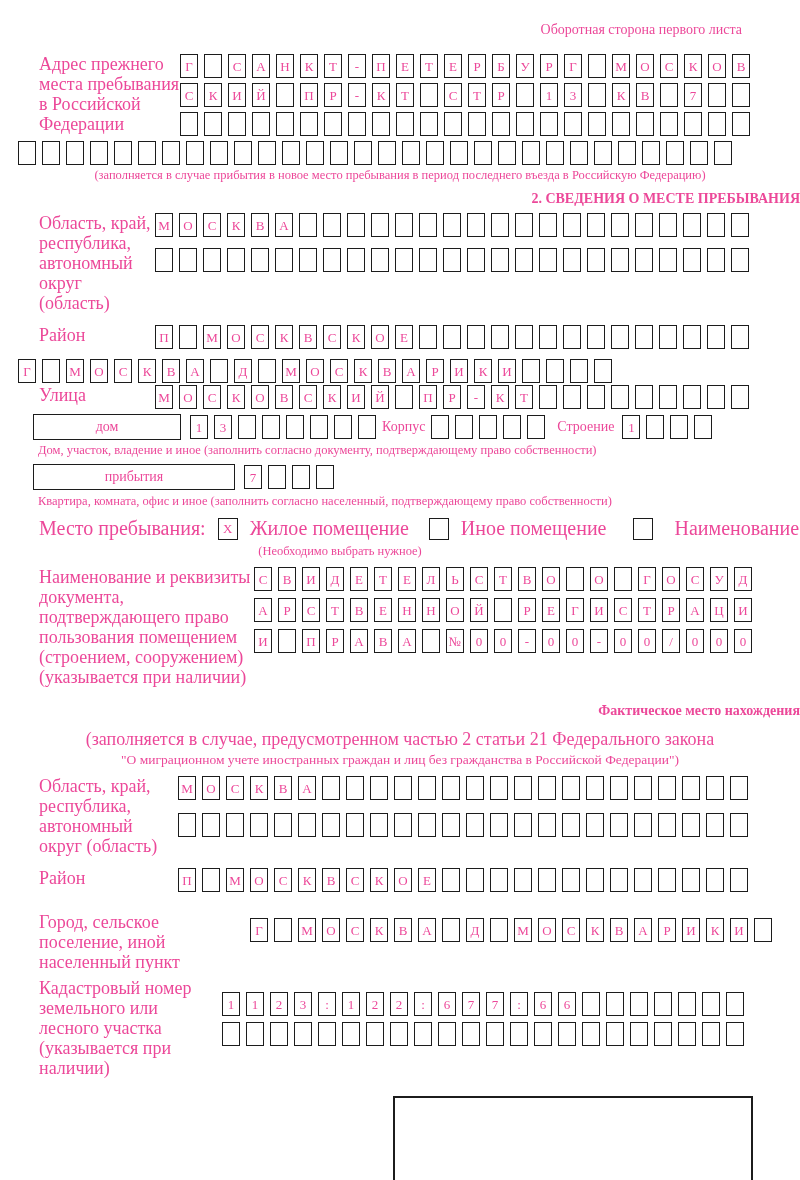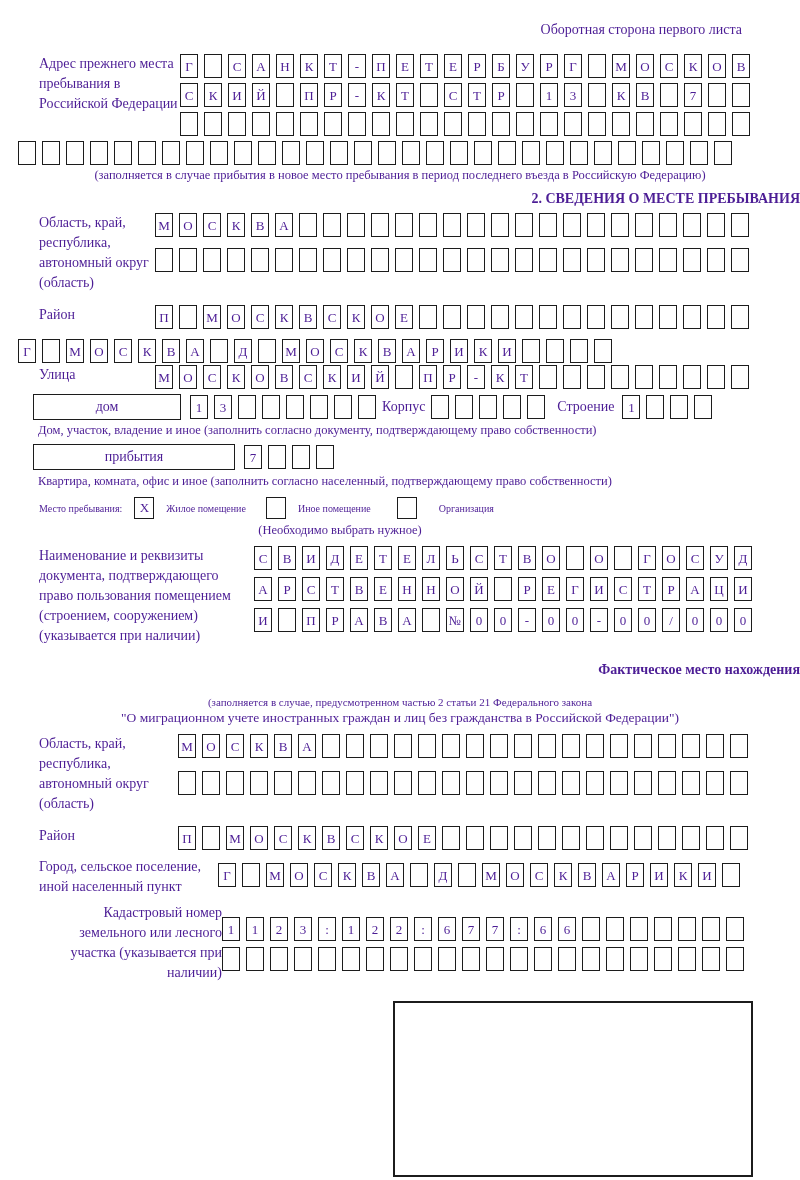--- a/index.html
+++ b/index.html
@@ -1,22 +1,22 @@
 <!DOCTYPE html>
 <html><head>
 <meta charset="utf-8">
 <style>
   html,body{margin:0;padding:0;background:#e8e8e8;}
   .page{
     position:relative;width:800px;height:1180px;margin:0 auto;background:#ffffff;
-    font-family:"Liberation Serif","DejaVu Serif",serif;color:#4c1d95;overflow:hidden;
+    font-family:"Liberation Serif","DejaVu Serif",serif;color:#ec4899;overflow:hidden;
   }
   .header-note{margin:22px 58px 0 0;text-align:right;font-size:14px;}
   .flex-block{display:flex;align-items:flex-start;margin-left:18px;}
-  .lbl{font-size:14px;line-height:20px;padding-left:21px;box-sizing:border-box;flex-shrink:0;}
+  .lbl{font-size:18px;line-height:20px;padding-left:21px;box-sizing:border-box;flex-shrink:0;}
   .w162{width:162px;}
   .w137{width:137px;}
   .w160{width:160px;}
   .w200{width:200px;}
   .w204{width:204px;}
   .w236{width:236px;}
   .cells-col{display:flex;flex-direction:column;row-gap:5px;}
   .cell-row{display:flex;flex-wrap:nowrap;}
   .cell{
     display:inline-flex;width:18px;height:24px;box-sizing:border-box;
@@ -29,21 +29,21 @@
   .wide-box{
     box-sizing:border-box;border:1.5px solid #1c1c1c;height:26px;display:inline-flex;
     align-items:center;justify-content:center;font-size:14px;flex-shrink:0;background:#fff;
   }
   .inline-lbl{font-size:14px;line-height:26px;white-space:nowrap;}
   .chk{
     display:inline-flex;width:20px;height:22px;box-sizing:border-box;border:1.5px solid #1c1c1c;
     align-items:center;justify-content:center;font-size:13px;flex-shrink:0;background:#fff;
   }
   .stay-row{display:flex;align-items:center;margin-left:18px;column-gap:12px;}
-  .stay-row .opt{font-size:10px;}
+  .stay-row .opt{font-size:20px;}
   .stamp-box{
     box-sizing:border-box;width:360px;height:176px;border:2px solid #1c1c1c;
     margin-left:393px;background:#fff;
   }
 </style>
 </head>
 <body>
 
 <div class="page">
 
@@ -361,21 +361,21 @@
   </div>
   <div class="note" style="margin:4px 0 0 38px;">Квартира, комната, офис и иное (заполнить согласно населенный, подтверждающему право собственности)</div>
 
   <div class="stay-row" style="margin-top:8px;">
     <span class="opt" style="padding-left:21px;">Место пребывания:</span>
     <span class="chk">X</span>
     <span class="opt">Жилое помещение</span>
     <span class="chk" style="margin-left:8px;"></span>
     <span class="opt">Иное помещение</span>
     <span class="chk" style="margin-left:14px;"></span>
-    <span class="opt" style="margin-left:10px;">Организация</span>
+    <span class="opt" style="margin-left:10px;">Наименование</span>
   </div>
   <div class="note center" style="width:420px;margin:4px 0 0 130px;">(Необходимо выбрать нужное)</div>
 
   <div class="flex-block" style="margin-top:8px;">
     <div class="lbl w236">Наименование и реквизиты документа, подтверждающего право пользования помещением (строением, сооружением) (указывается при наличии)</div>
     <div class="cells-col" style="row-gap:7px;">
       <div class="cell-row">
           <span class="cell">С</span>
           <span class="cell">В</span>
           <span class="cell">И</span>
@@ -441,21 +441,21 @@
           <span class="cell">0</span>
           <span class="cell">/</span>
           <span class="cell">0</span>
           <span class="cell">0</span>
           <span class="cell">0</span>
         </div>
     </div>
   </div>
 
   <div class="section-title" style="margin-top:16px;">Фактическое место нахождения</div>
-  <div class="note center" style="margin-top:18px;font-size:11px;">(заполняется в случае, предусмотренном частью 2 статьи 21 Федерального закона</div>
+  <div class="note center" style="margin-top:10px;font-size:18px;">(заполняется в случае, предусмотренном частью 2 статьи 21 Федерального закона</div>
   <div class="note center" style="margin-top:2px;font-size:13.5px;">"О миграционном учете иностранных граждан и лиц без гражданства в Российской Федерации")</div>
 
   <div class="flex-block" style="margin-top:8px;">
     <div class="lbl w160">Область, край, республика, автономный округ (область)</div>
     <div class="cells-col" style="row-gap:13px;">
       <div class="cell-row">
           <span class="cell">М</span>
           <span class="cell">О</span>
           <span class="cell">С</span>
           <span class="cell">К</span>
@@ -532,21 +532,21 @@
         <span class="cell"></span>
         <span class="cell"></span>
         <span class="cell"></span>
         <span class="cell"></span>
         <span class="cell"></span>
         <span class="cell"></span>
         <span class="cell"></span>
       </div>
   </div>
 
-  <div class="flex-block" style="margin-top:7px;">
+  <div class="flex-block" style="margin-top:20px;gap:32px;">
     <div class="lbl w200">Город, сельское поселение, иной населенный пункт</div>
     <div class="cell-row" style="margin-top:6px;">
         <span class="cell">Г</span>
         <span class="cell"></span>
         <span class="cell">М</span>
         <span class="cell">О</span>
         <span class="cell">С</span>
         <span class="cell">К</span>
         <span class="cell">В</span>
         <span class="cell">А</span>
@@ -560,21 +560,21 @@
         <span class="cell">В</span>
         <span class="cell">А</span>
         <span class="cell">Р</span>
         <span class="cell">И</span>
         <span class="cell">К</span>
         <span class="cell">И</span>
         <span class="cell"></span>
       </div>
   </div>
 
-  <div class="flex-block" style="margin-top:6px;text-align:right;">
+  <div class="flex-block" style="margin-top:6px;">
     <div class="lbl w204">Кадастровый номер земельного или лесного участка (указывается при наличии)</div>
     <div class="cells-col" style="row-gap:6px;margin-top:14px;">
       <div class="cell-row">
           <span class="cell">1</span>
           <span class="cell">1</span>
           <span class="cell">2</span>
           <span class="cell">3</span>
           <span class="cell">:</span>
           <span class="cell">1</span>
           <span class="cell">2</span>

